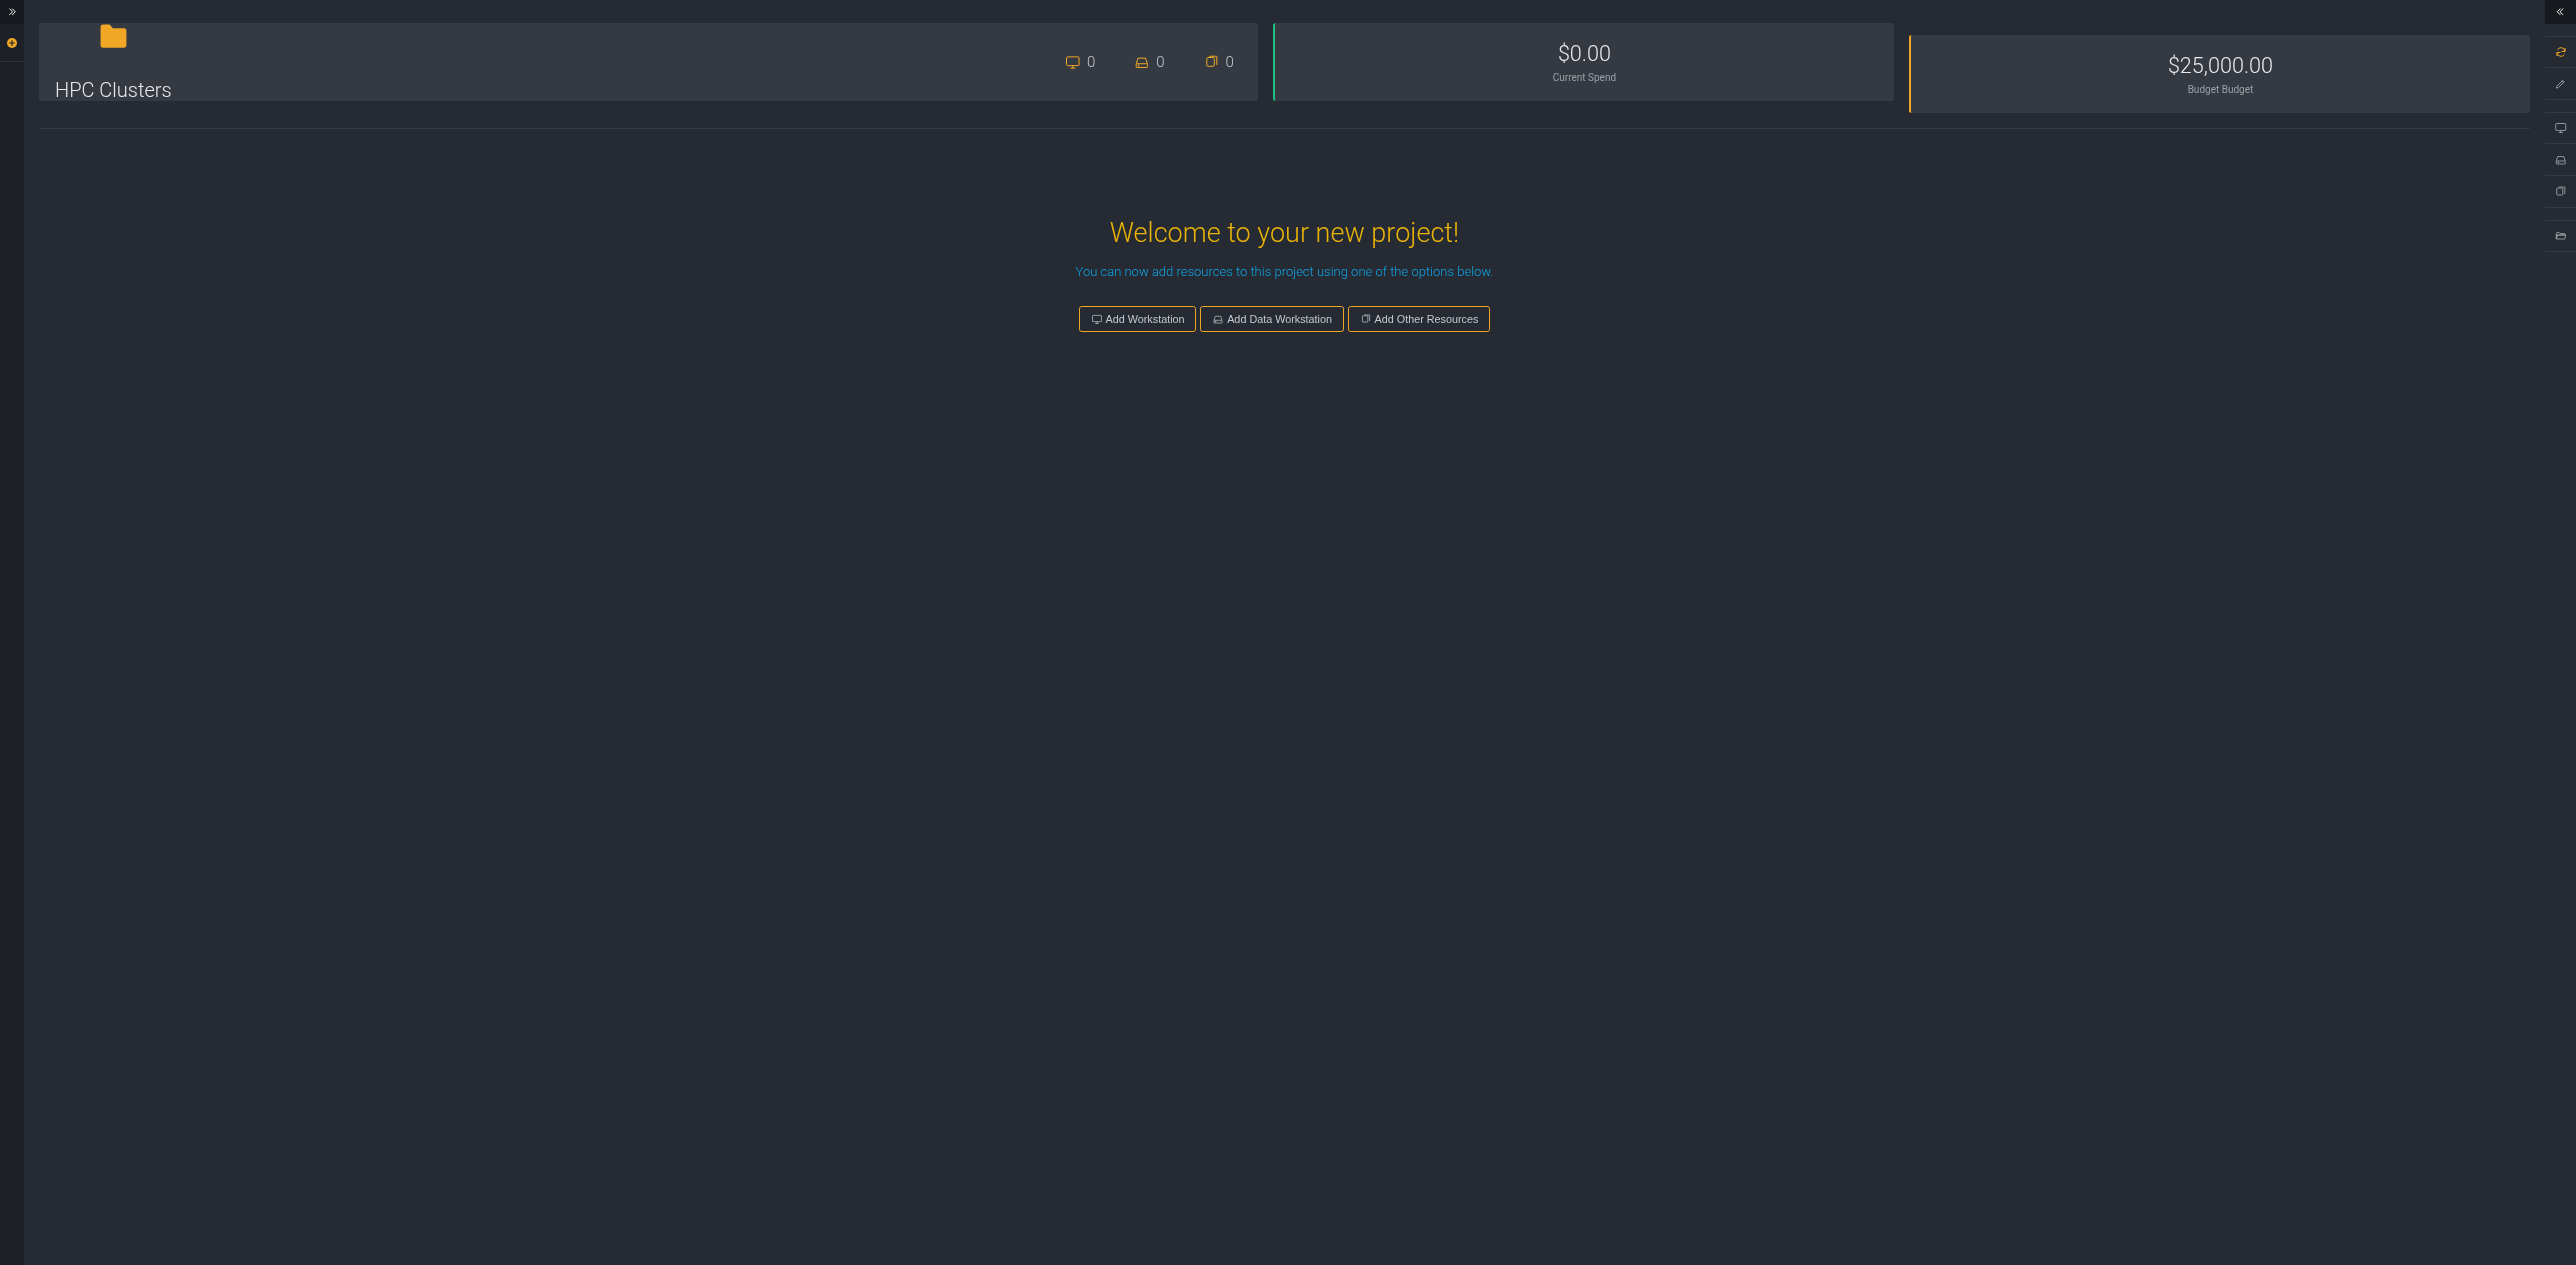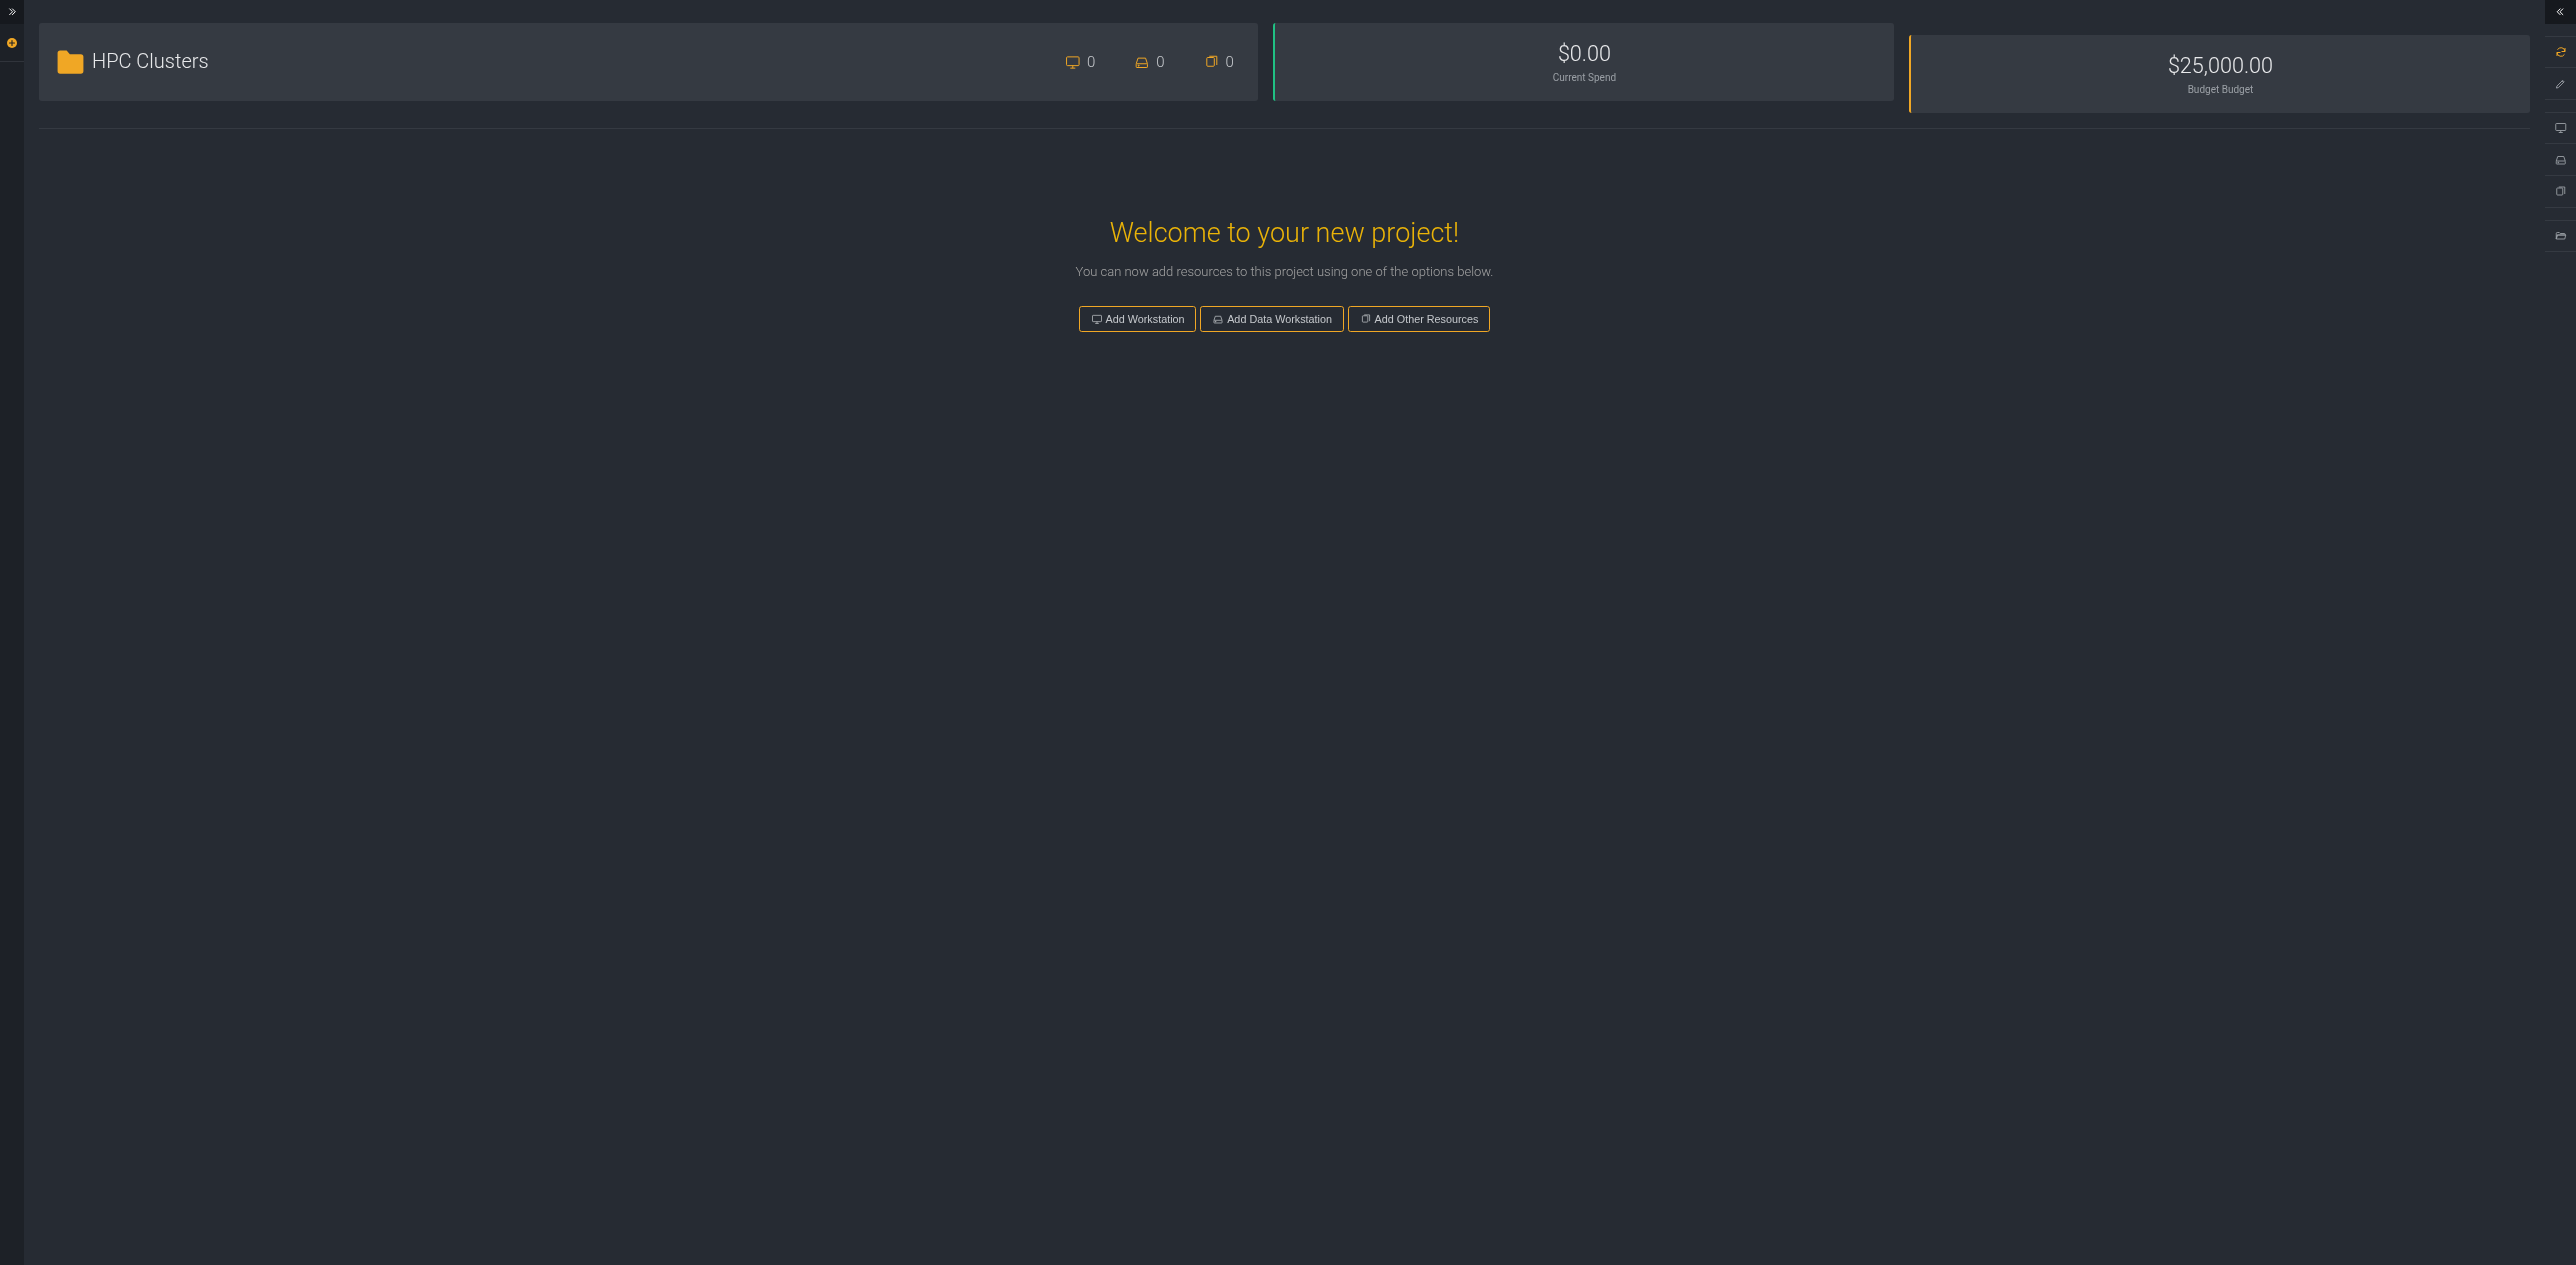--- a/index.html
+++ b/index.html
@@ -106,22 +106,23 @@
   align-items: center;
 }
 
 .project-card {
   flex: 1 1 48%;
   padding: 0 24px 0 16px;
   justify-content: space-between;
 }
 .project-title-wrap {
   display: flex;
-  align-items: flex-start;
-  gap: 6px;
+  align-items: center;
+  gap: 29px;
+  flex-direction: column;
 }
 .project-title {
   font-size: 20px;
   font-weight: 300;
   color: #e8e9eb;
 }
 .folder-ico { width: 31px; height: 26px; fill: #f0a725; }
 .counts {
   display: flex;
   gap: 38px;
@@ -168,21 +169,21 @@
 }
 .welcome-title {
   font-size: 27px;
   font-weight: 300;
   color: #eab308;
   margin-bottom: 15px;
 }
 .welcome-sub {
   font-size: 13px;
   font-weight: 300;
-  color: #a3a3a3;
+  color: #0ea5e9;
   margin-bottom: 27px;
 }
 .btn-row {
   display: flex;
   gap: 4px;
 }
 .outline-btn {
   border: 0.7px solid #f0a725;
   border-radius: 2.7px;
   background: transparent;

